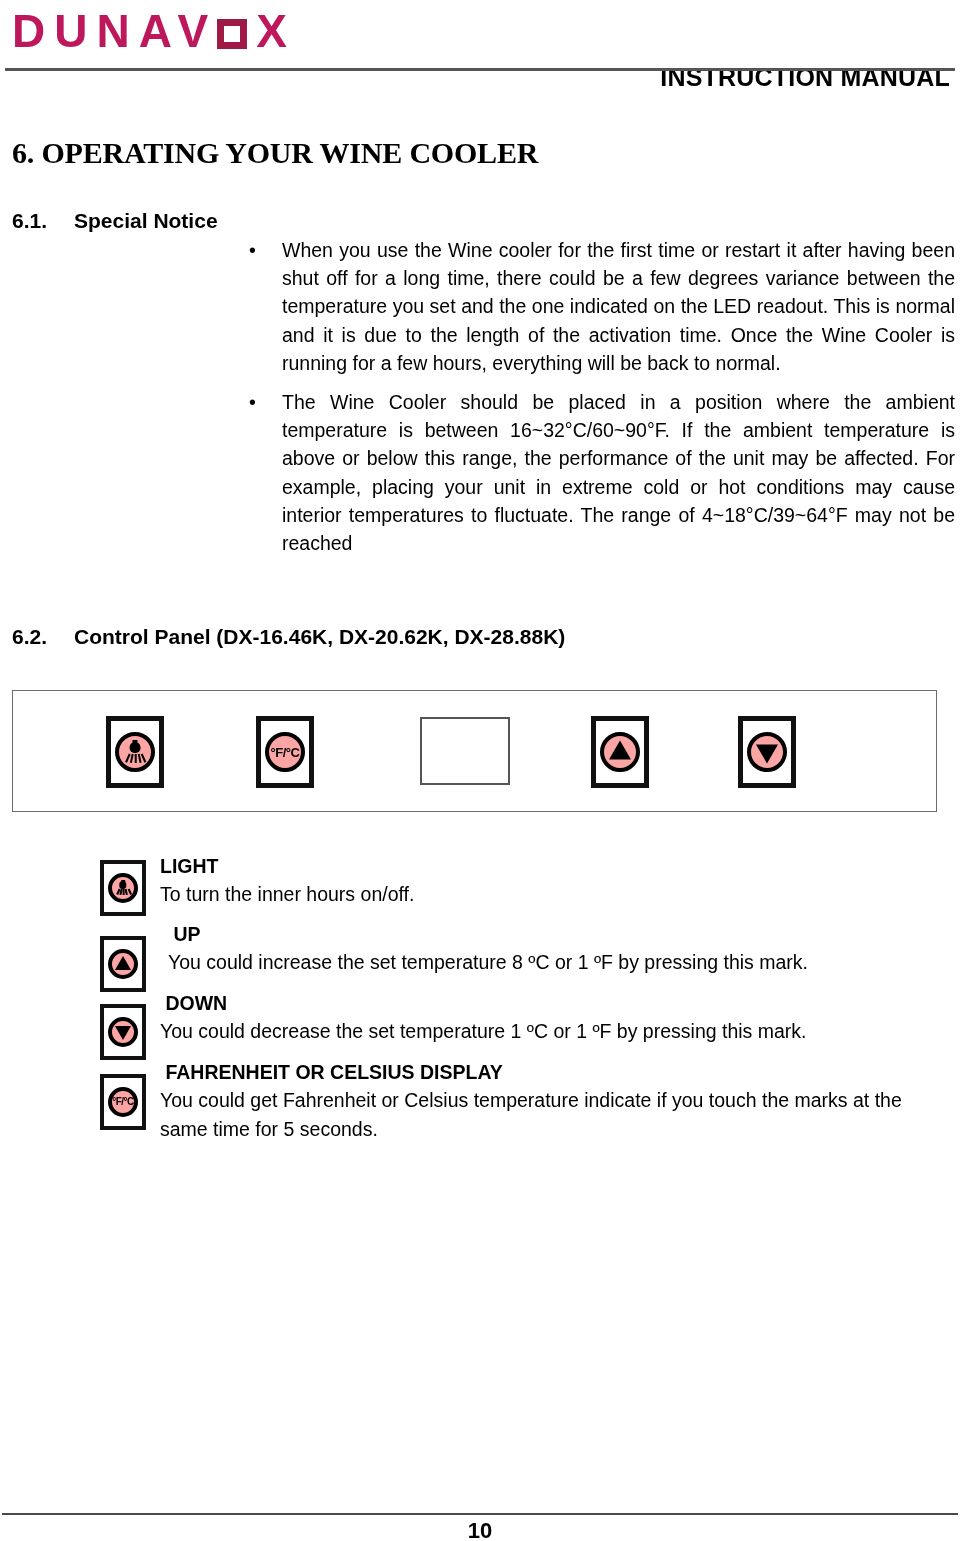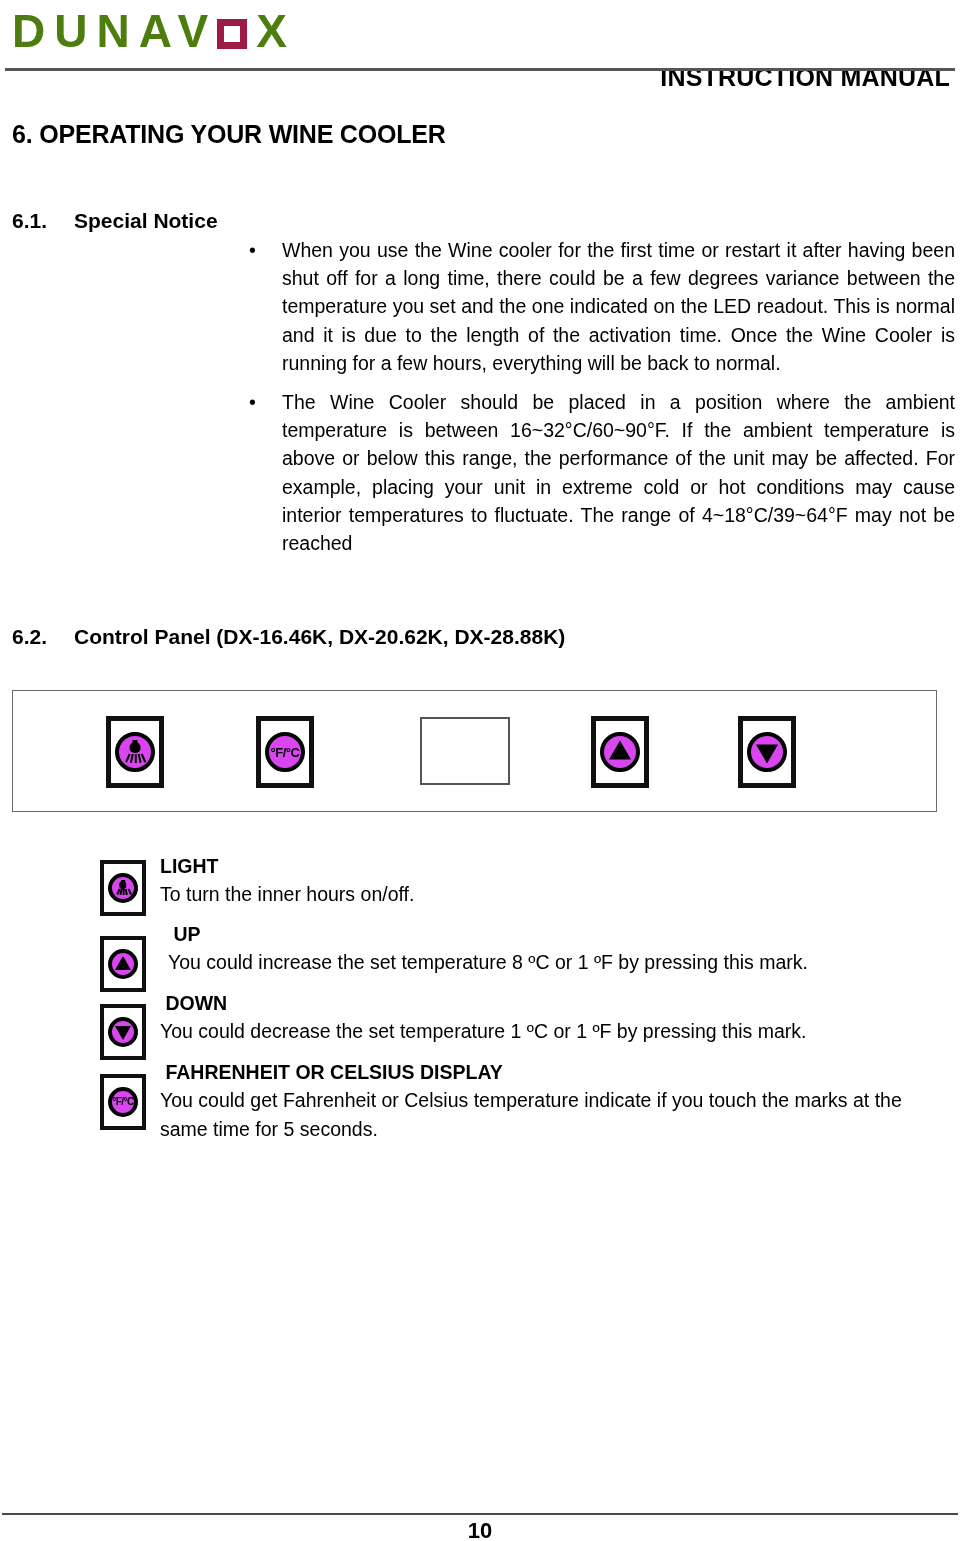--- a/index.html
+++ b/index.html
@@ -23,21 +23,21 @@
     left: 0;
     width: 960px;
     height: 78px;
   }
   .brand-logo {
     position: absolute;
     left: 12px;
     top: 6px;
     font-size: 46px;
     font-weight: bold;
-    color: #4d7c0f;
+    color: #be185d;
     letter-spacing: 9px;
     font-family: "Liberation Sans", sans-serif;
     line-height: 50px;
     white-space: nowrap;
   }
   .brand-logo .sq-o {
     display: inline-block;
     width: 30px;
     height: 30px;
     border: 7px solid #9e1b45;
@@ -61,25 +61,26 @@
     top: 68px;
     width: 950px;
     height: 3px;
     background: #555555;
   }
 
   
   .h-main {
     position: absolute;
     left: 12px;
-    top: 120px;
-    font-size: 25px;
+    top: 136px;
+    font-size: 30px;
     font-weight: bold;
     letter-spacing: -0.2px;
     white-space: nowrap;
+    font-family: Liberation Serif, serif;
   }
   .h-sub {
     position: absolute;
     font-size: 21px;
     font-weight: bold;
     white-space: nowrap;
   }
   .h-sub-61 { left: 12px; top: 209px; }
   .h-sub-61 .num { display: inline-block; width: 62px; }
   .h-sub-62 { left: 12px; top: 625px; }
@@ -146,21 +147,21 @@
     background: #ffffff;
   }
 
   
   .ico {
     position: relative;
     display: block;
     border-radius: 50%;
     border: 4px solid #000000;
     box-sizing: border-box;
-    background: #d946ef;
+    background: #fca5a5;
   }
   .ico-lg { width: 40px; height: 40px; }
   .ico-sm { width: 30px; height: 30px; }
 
   
   .bulb-wrap { position: absolute; left: 0; top: 0; width: 100%; height: 100%; }
   .bulb-body {
     position: absolute;
     left: 50%;
     top: 19%;

